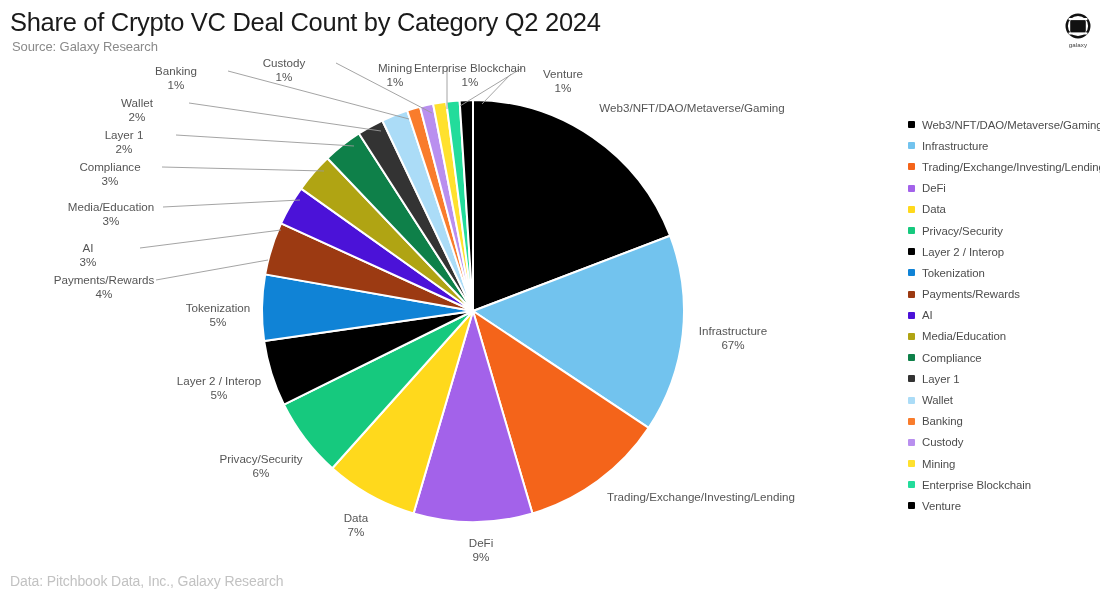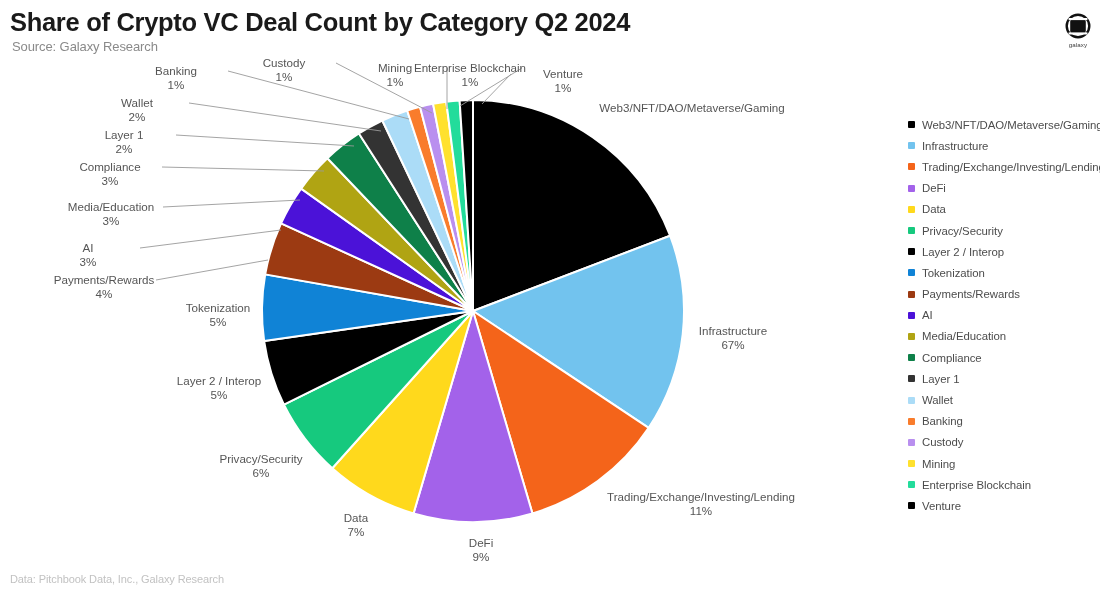--- a/index.html
+++ b/index.html
@@ -10,31 +10,31 @@
     width: 1100px; height: 598px;
     position: relative; overflow: hidden;
     font-family: "Liberation Sans", sans-serif;
     -webkit-font-smoothing: antialiased;
   }
   #root { position: absolute; inset: 0; }
 
   
   .title {
     position: absolute; left: 10px; top: 8px;
-    font-size: 25.5px; font-weight: bold; color: #1a1a1a;
+    font-size: 25.5px; font-weight: normal; color: #1a1a1a;
     letter-spacing: -0.3px; white-space: nowrap;
   }
   .subtitle {
     position: absolute; left: 12px; top: 39px;
     font-size: 13px; color: #8a8a8a; white-space: nowrap;
     letter-spacing: -0.1px;
   }
   .footer {
     position: absolute; left: 10px; top: 573px;
-    font-size: 11px; color: #c2c2c2; white-space: nowrap;
+    font-size: 14px; color: #c2c2c2; white-space: nowrap;
     letter-spacing: -0.1px;
   }
 
   
   .logo-wrap {
     position: absolute; left: 1060px; top: 13px;
     width: 36px; height: 44px;
     display: flex; flex-direction: column;
     align-items: center; justify-content: flex-start;
   }
@@ -129,21 +129,21 @@
         <path d="M 336 63 L 432 113" stroke="#9a9a9a" stroke-width="0.9" fill="none"></path>
         <path d="M 447 68 L 447 109" stroke="#9a9a9a" stroke-width="0.9" fill="none"></path>
         <path d="M 522 68 L 460 106" stroke="#9a9a9a" stroke-width="0.9" fill="none"></path>
         <path d="M 511 74 L 482 104" stroke="#9a9a9a" stroke-width="0.9" fill="none"></path>
       </g>
   </svg>
 
   <div id="slice-labels">
       <div class="slice-label" style="left: 692px; top: 101px;"><span>Web3/NFT/DAO/Metaverse/Gaming</span></div>
       <div class="slice-label" style="left: 733px; top: 324px;"><span>Infrastructure</span><span class="pct">67%</span></div>
-      <div class="slice-label" style="left: 701px; top: 490px;"><span>Trading/Exchange/Investing/Lending</span><span class="pct">11%</span></div>
+      <div class="slice-label" style="left: 701px; top: 490px;"><span>Trading/Exchange/Investing/Lending</span></div>
       <div class="slice-label" style="left: 481px; top: 536px;"><span>DeFi</span><span class="pct">9%</span></div>
       <div class="slice-label" style="left: 356px; top: 511px;"><span>Data</span><span class="pct">7%</span></div>
       <div class="slice-label" style="left: 261px; top: 452px;"><span>Privacy/Security</span><span class="pct">6%</span></div>
       <div class="slice-label" style="left: 219px; top: 374px;"><span>Layer 2 / Interop</span><span class="pct">5%</span></div>
       <div class="slice-label" style="left: 218px; top: 301px;"><span>Tokenization</span><span class="pct">5%</span></div>
       <div class="slice-label" style="left: 104px; top: 273px;"><span>Payments/Rewards</span><span class="pct">4%</span></div>
       <div class="slice-label" style="left: 88px; top: 241px;"><span>AI</span><span class="pct">3%</span></div>
       <div class="slice-label" style="left: 111px; top: 200px;"><span>Media/Education</span><span class="pct">3%</span></div>
       <div class="slice-label" style="left: 110px; top: 160px;"><span>Compliance</span><span class="pct">3%</span></div>
       <div class="slice-label" style="left: 124px; top: 128px;"><span>Layer 1</span><span class="pct">2%</span></div>

